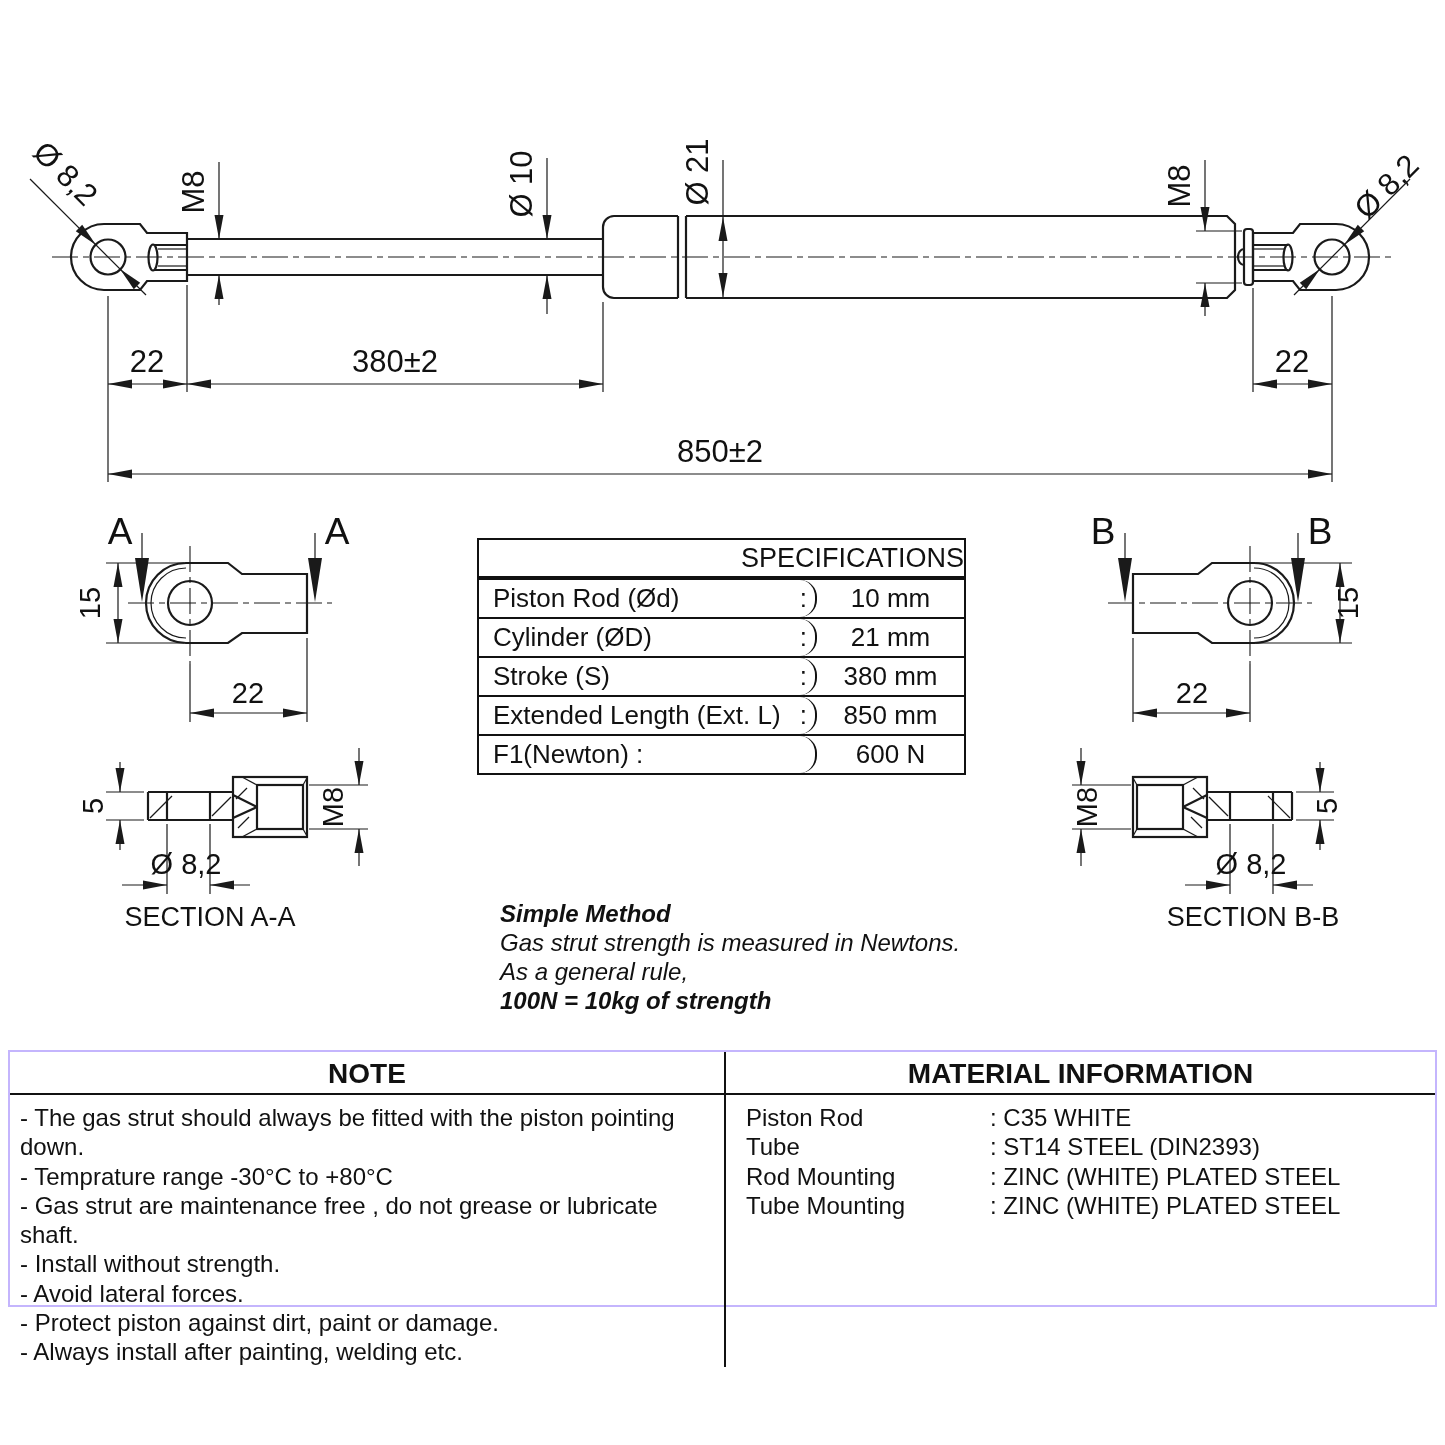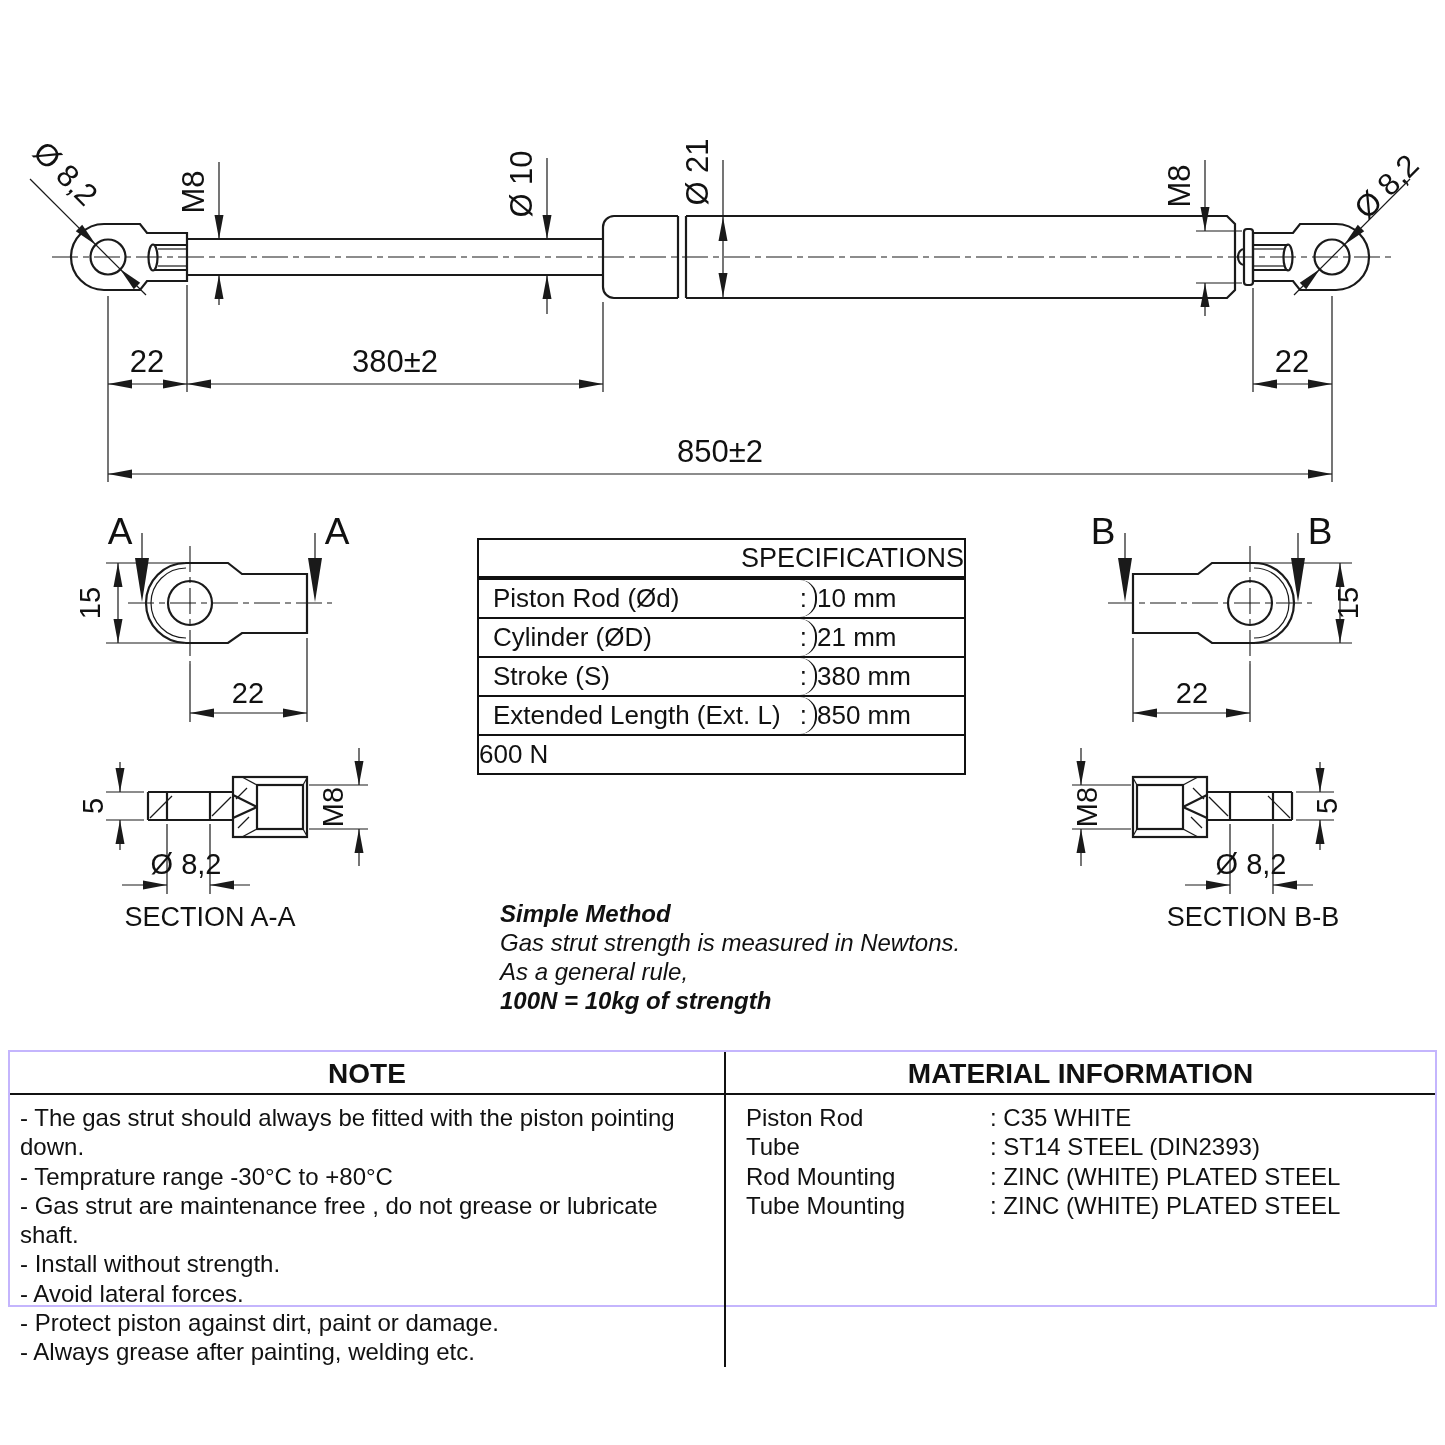--- a/index.html
+++ b/index.html
@@ -14,21 +14,21 @@
   svg .dim{font-size:31px;text-anchor:middle;}
   svg .sdim{font-size:29px;text-anchor:middle;}
   svg .cap{font-size:27px;text-anchor:middle;}
   svg .letter{font-size:37px;text-anchor:middle;}
   .spec{position:absolute;left:477px;top:538px;width:489px;border:2px solid #111;background:#fff;box-sizing:border-box;}
   .spec-head{height:36px;line-height:36px;text-align:right;font-size:27px;border-bottom:2px solid #111;}
   .spec-row{display:flex;height:37px;line-height:37px;border-top:2px solid #111;font-size:26px;}
   .spec-row:first-of-type{border-top:none;}
   .spec-label{position:relative;width:338px;border-right:2px solid #111;padding-left:14px;box-sizing:border-box;white-space:nowrap;border-radius:17px;}
   .spec-colon{position:absolute;right:8px;top:0;}
-  .spec-value{flex:1;}
+  .spec-value{flex:1;text-align:center;}
   .method{position:absolute;left:500px;top:899px;width:470px;font-size:24px;line-height:29px;font-style:italic;}
   .method .b{font-weight:bold;}
   .bottom{position:absolute;left:8px;top:1050px;width:1429px;height:257px;border:2px solid #c4b5fd;box-sizing:border-box;
           display:grid;grid-template-columns:714px 1fr;grid-template-rows:43px 1fr;}
   .bt-head{font-weight:bold;font-size:28px;text-align:center;line-height:43px;border-bottom:2px solid #111;}
   .bt-head.right,.bt-body.right{border-left:2px solid #111;}
   .bt-body{font-size:24px;line-height:29.3px;padding:8px 10px 0 10px;box-sizing:border-box;}
   .bt-body.right{padding-left:20px;}
   .mat-row{display:flex;}
   .mat-label{width:244px;flex:0 0 244px;}
@@ -338,20 +338,21 @@
     </div>
     <div class="spec-row">
       <div class="spec-label"><span>Stroke (S)</span><span class="spec-colon">:</span></div>
       <div class="spec-value">380 mm</div>
     </div>
     <div class="spec-row">
       <div class="spec-label"><span>Extended Length (Ext. L)</span><span class="spec-colon">:</span></div>
       <div class="spec-value">850 mm</div>
     </div>
     <div class="spec-row">
+      <div class="spec-label"><span>F1(Newton) :</span><span class="spec-colon"></span></div>
       <div class="spec-value">600 N</div>
     </div>
   </div>
 
   <div class="method">
     <div class="b">Simple Method</div>
     <div>Gas strut strength is measured in Newtons.</div>
     <div>As a general rule,</div>
     <div class="b">100N = 10kg of strength</div>
   </div>
@@ -359,21 +360,21 @@
   <div class="bottom">
     <div class="bt-head">NOTE</div>
     <div class="bt-head right">MATERIAL INFORMATION</div>
     <div class="bt-body">
       <div>- The gas strut should always be fitted with the piston pointing down.</div>
       <div>- Temprature range -30°C to +80°C</div>
       <div>- Gas strut are maintenance free , do not grease or lubricate shaft.</div>
       <div>- Install without strength.</div>
       <div>- Avoid lateral forces.</div>
       <div>- Protect piston against dirt, paint or damage.</div>
-      <div>- Always grease after painting, welding etc.</div>
+      <div>- Always install after painting, welding etc.</div>
     </div>
     <div class="bt-body right">
       <div class="mat-row">
         <span class="mat-label">Piston Rod</span>
         <span class="mat-value">: C35 WHITE</span>
       </div>
       <div class="mat-row">
         <span class="mat-label">Tube</span>
         <span class="mat-value">: ST14 STEEL (DIN2393)</span>
       </div>

